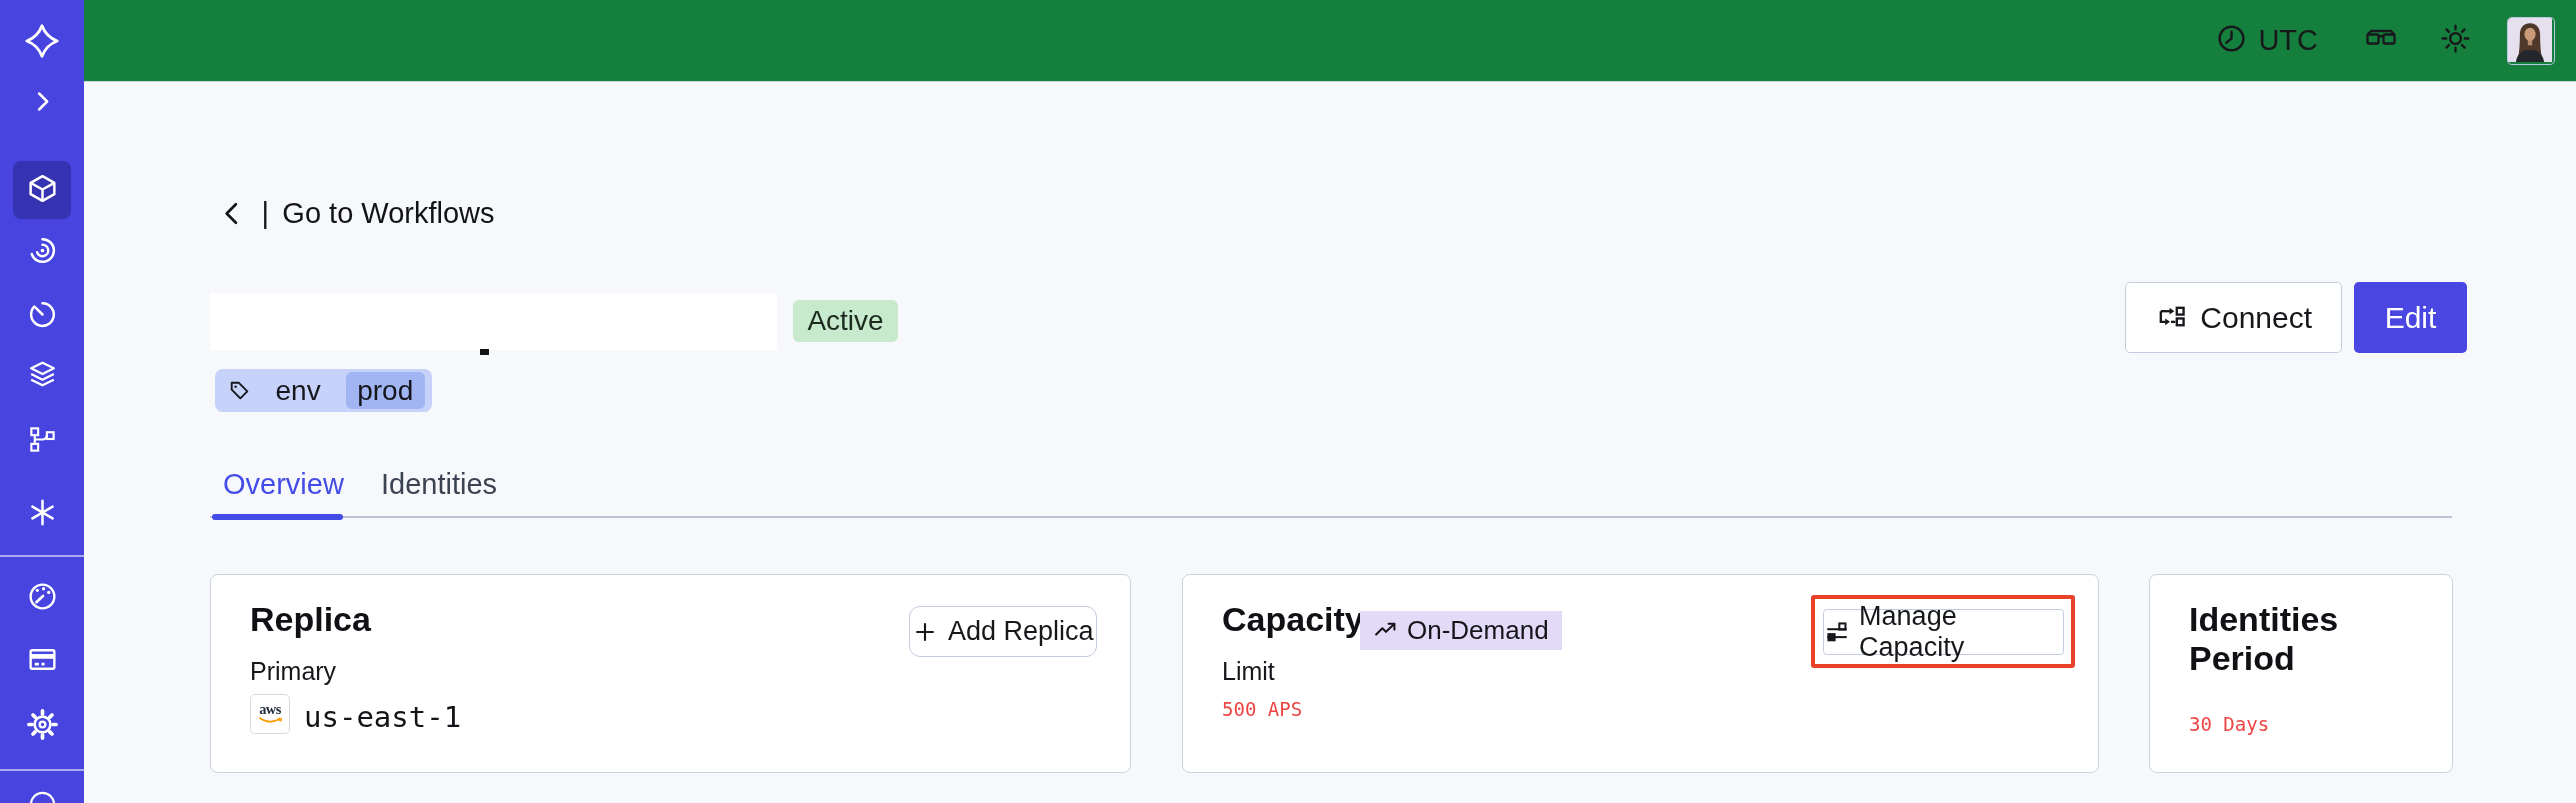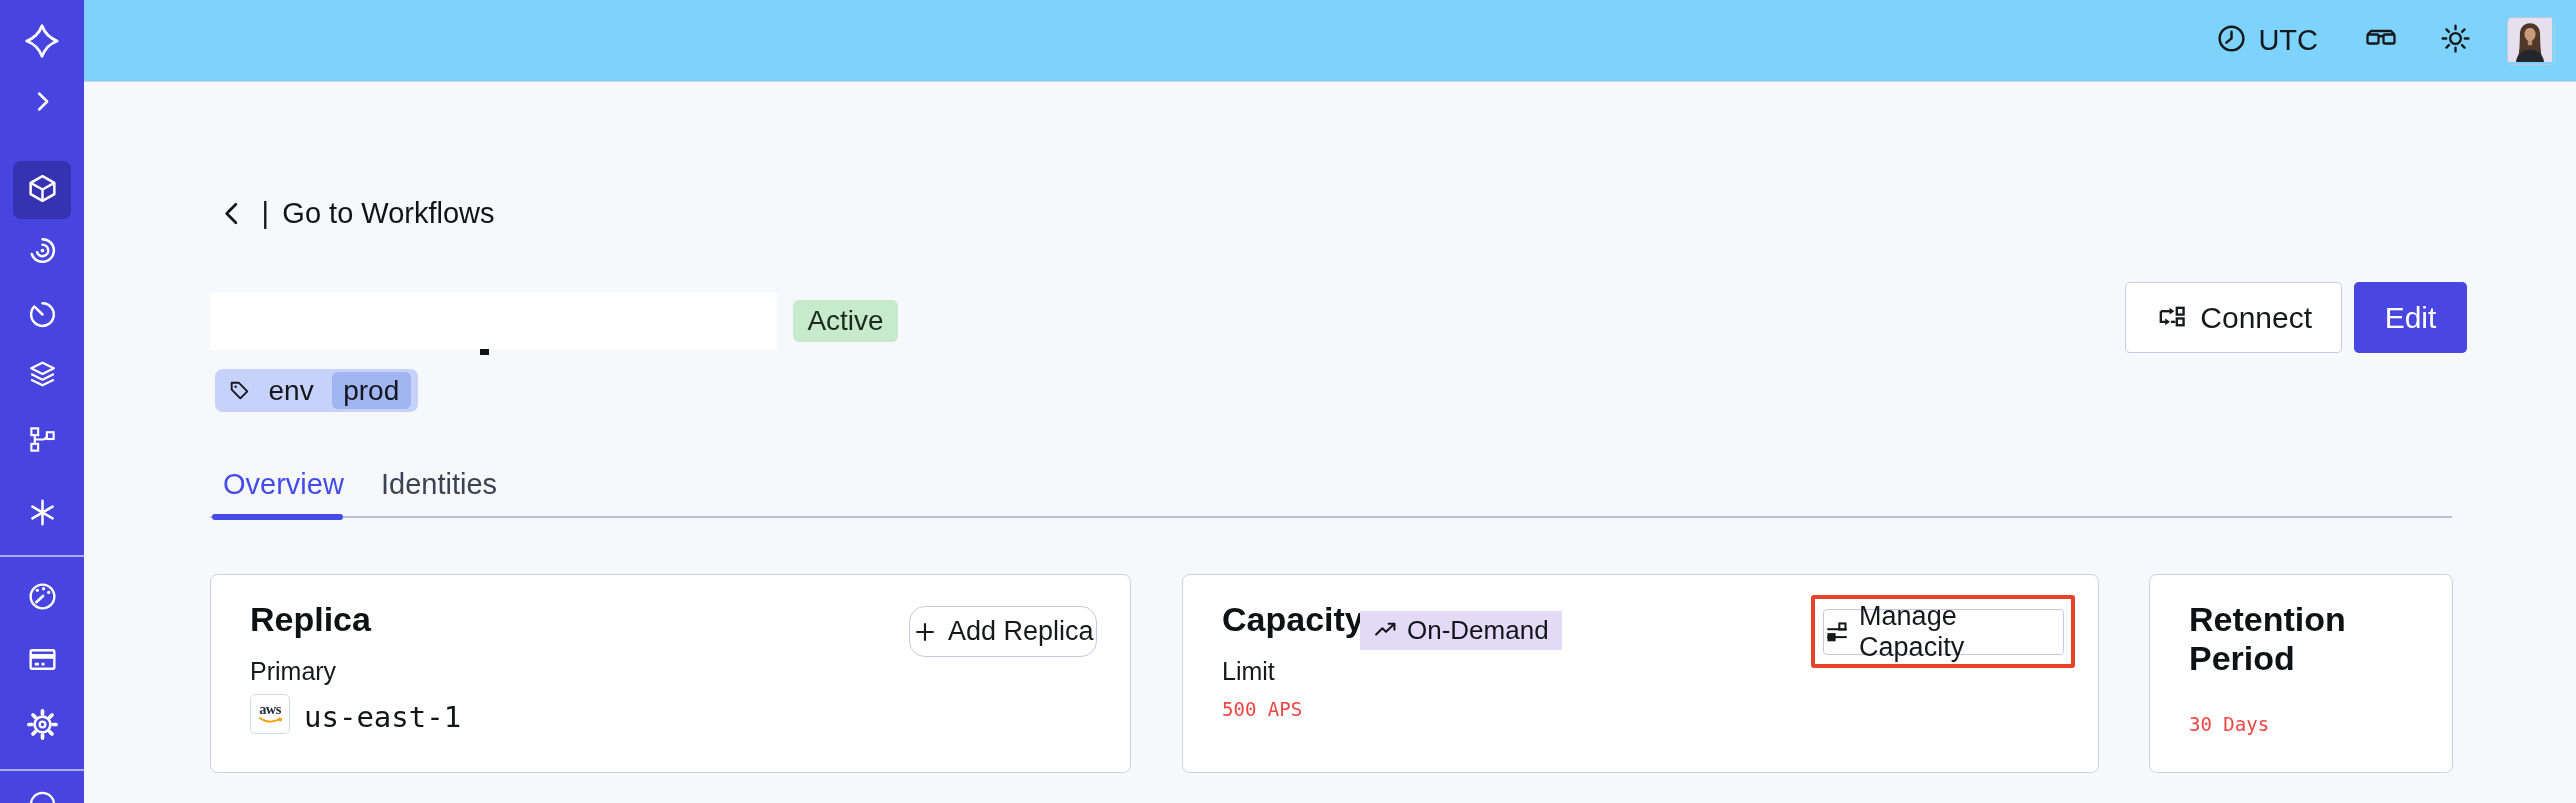--- a/index.html
+++ b/index.html
@@ -10,21 +10,21 @@
     font-family:"Liberation Sans","DejaVu Sans",sans-serif;
     color:#17181c;
   }
   
   #sidebar { position:absolute; left:0; top:0; width:84px; height:804px; background:#4744df; z-index:5; }
   .side-item { position:absolute; left:0; width:84px; display:flex; justify-content:center; align-items:center; cursor:pointer; }
   .side-divider { position:absolute; left:0; width:84px; height:1.9px; background:rgba(255,255,255,0.55); }
   .active-sq { position:absolute; left:13.4px; top:161px; width:58px; height:58px; background:rgba(10,8,60,0.28); border-radius:7.7px; }
   
   #topbar {
-    position:absolute; left:84px; top:0; width:2492px; height:82px; background:#7dd3fc;
+    position:absolute; left:84px; top:0; width:2492px; height:82px; background:#15803d;
     border-bottom:1.9px solid #ccd3e0; display:flex; align-items:center; justify-content:flex-end;
     padding-right:21px; gap:0; z-index:4;
   }
   .tb-btn { display:flex; align-items:center; gap:10.5px; cursor:pointer; }
   .tb-label { font-size:29px; font-weight:500; color:#17181c; }
   .avatar-box { width:48px; height:48px; border:1.9px solid #bcc7e0; border-radius:4.8px; overflow:hidden; cursor:pointer; }
   
   .crumb { position:absolute; left:217px; top:197px; display:flex; align-items:center; gap:13.4px; }
   .crumb-link { font-size:29px; font-weight:500; color:#121317; cursor:pointer; }
   .crumb-sep { font-size:29px; color:#121317; }
@@ -33,39 +33,39 @@
   .badge-active {
     position:absolute; left:793px; top:300px; height:42px; display:flex; align-items:center;
     padding:0 14.4px; background:#c8eacc; border-radius:5.8px; font-size:28px; color:#1c2a20;
   }
   .btn { display:flex; align-items:center; justify-content:center; border-radius:4.8px; cursor:pointer; }
   .btn-outline { background:#ffffff; border:1.9px solid #c3cbdf; color:#17181c; }
   .btn-primary { background:#4946e1; color:#ffffff; }
   #btn-connect { position:absolute; left:2125px; top:282px; width:217px; height:71px; gap:14.4px; font-size:30px; font-weight:500; }
   #btn-edit { position:absolute; left:2354px; top:282px; width:113px; height:71px; font-size:30px; font-weight:500; }
   .tag-pill {
-    position:absolute; left:215px; top:369px; height:43px; display:flex; align-items:center; gap:18px;
+    position:absolute; left:215px; top:369px; height:43px; display:flex; align-items:center; gap:25px;
     background:#c6d2f9; border-radius:7.7px; padding:0 7.7px 0 12.5px; font-size:28px; color:#15171c;
   }
   .tag-chip { background:#a0b5f2; border-radius:5.8px; padding:2.9px 11.5px; font-size:28px; color:#15171c; }
   
   .tab { position:absolute; top:468px; font-size:29px; cursor:pointer; }
   #tab-overview { left:223px; color:#444ce7; font-weight:500; }
   #tab-identities { left:381px; color:#3b4252; font-weight:400; }
   .tab-underline { position:absolute; left:212px; top:514px; width:131px; height:5.8px; background:#444ce7; border-radius:2.9px; z-index:2; }
   .tab-line { position:absolute; left:210px; top:516px; width:2242px; height:1.9px; background:#bcc3d6; }
   
   .card { position:absolute; top:574px; height:199px; background:#ffffff; border:1.9px solid #c9d1e0; border-radius:7.7px; }
   .card-title { position:absolute; left:39px; top:25px; font-size:34px; font-weight:600; color:#0f1114; }
   .card-label { position:absolute; left:39px; top:82px; font-size:25px; color:#17181c; }
   .card-value { position:absolute; left:39px; top:123px; font-family:"DejaVu Sans Mono",monospace; font-size:19px; color:#ef4444; }
   #card-region { left:210px; width:921px; }
   #card-capacity { left:1182px; width:917px; }
   #card-retention { left:2149px; width:304px; }
-  #btn-add-replica { position:absolute; left:698px; top:31px; width:188px; height:51px; gap:9.6px; font-size:27px; border-radius:16px; }
+  #btn-add-replica { position:absolute; left:698px; top:31px; width:188px; height:51px; gap:9.6px; font-size:27px; border-radius:11px; }
   .aws-chip {
     position:absolute; left:39px; top:119px; width:40px; height:40px; background:#fff;
     border:1.9px solid #d5d9e1; border-radius:4.8px; display:flex; flex-direction:column;
     align-items:center; justify-content:center; gap:0;font-family:Liberation Serif, serif;
   }
   .aws-word { font-size:14.4px; font-weight:700; color:#232f3e; line-height:13.4px; letter-spacing:-0.5px; }
   .region-value { position:absolute; left:93px; top:125px; font-family:"DejaVu Sans Mono",monospace; font-size:29px; color:#141519; }
   .badge-ondemand {
     position:absolute; left:177px; top:36px; height:39px; display:flex; align-items:center; gap:8.6px;
     background:#e3daf8; border-radius:0; padding:0 13.4px; font-size:26px; color:#141519;
@@ -334,18 +334,18 @@
             </svg>
         </span>
         <span>Manage Capacity</span>
       </div>
     </div>
     <div class="card-label">Limit</div>
     <div class="card-value">500 APS</div>
   </section>
 
   <section id="card-retention" class="card">
-    <div class="card-title">Retention Period</div>
+    <div class="card-title">Identities Period</div>
     <div class="card-value" style="top:130px;margin-top:8px;">30 Days</div>
   </section>
 
 </div>
 
 
 </body></html>

